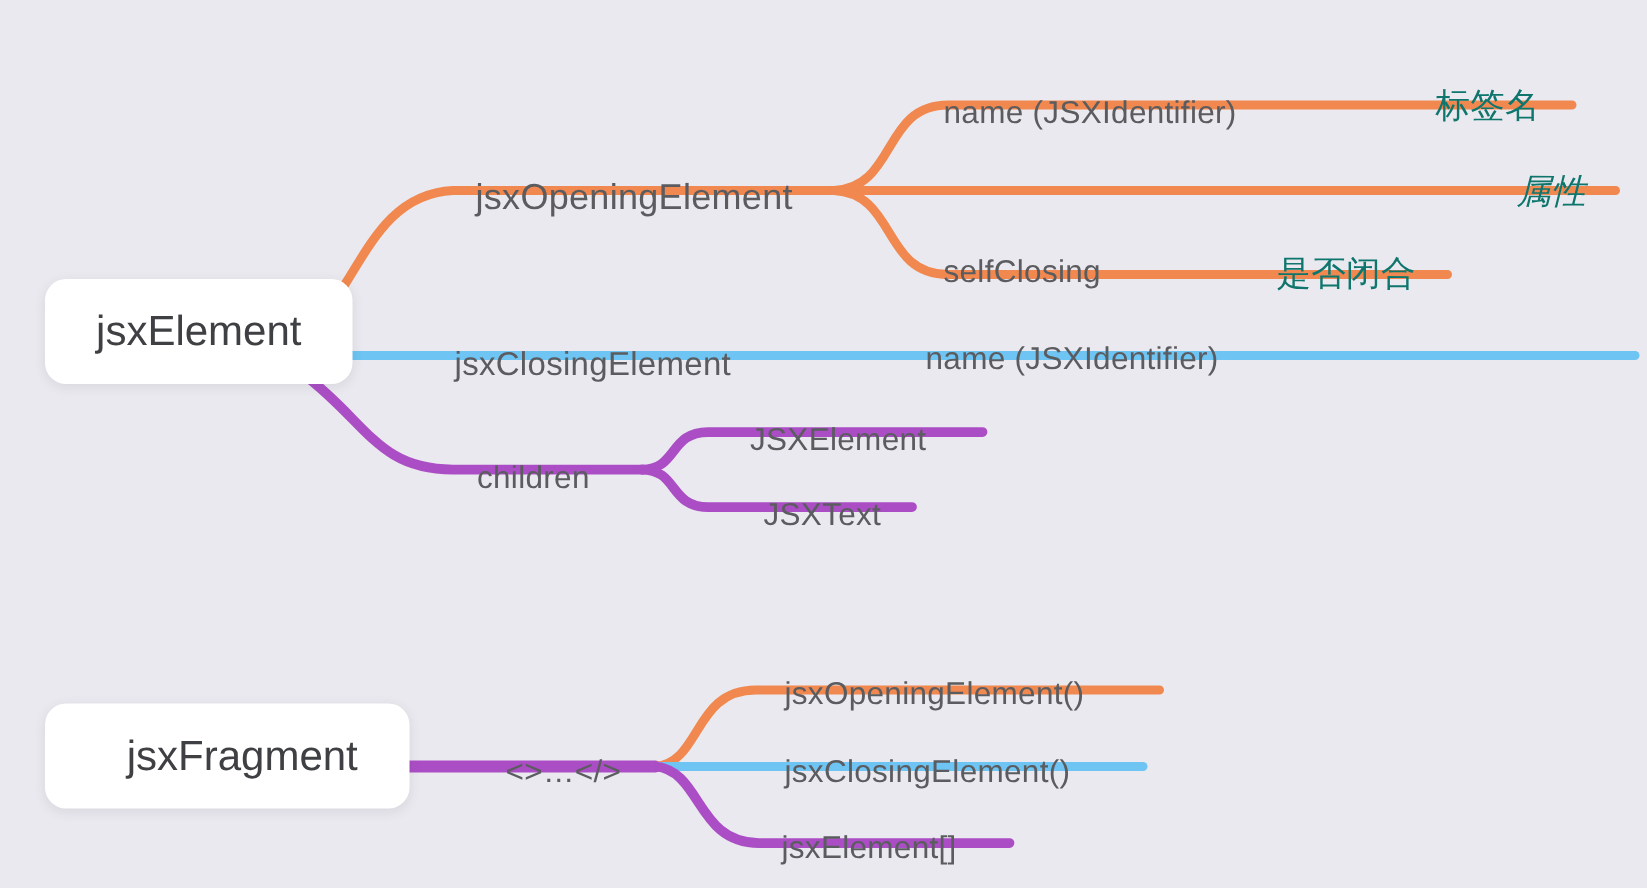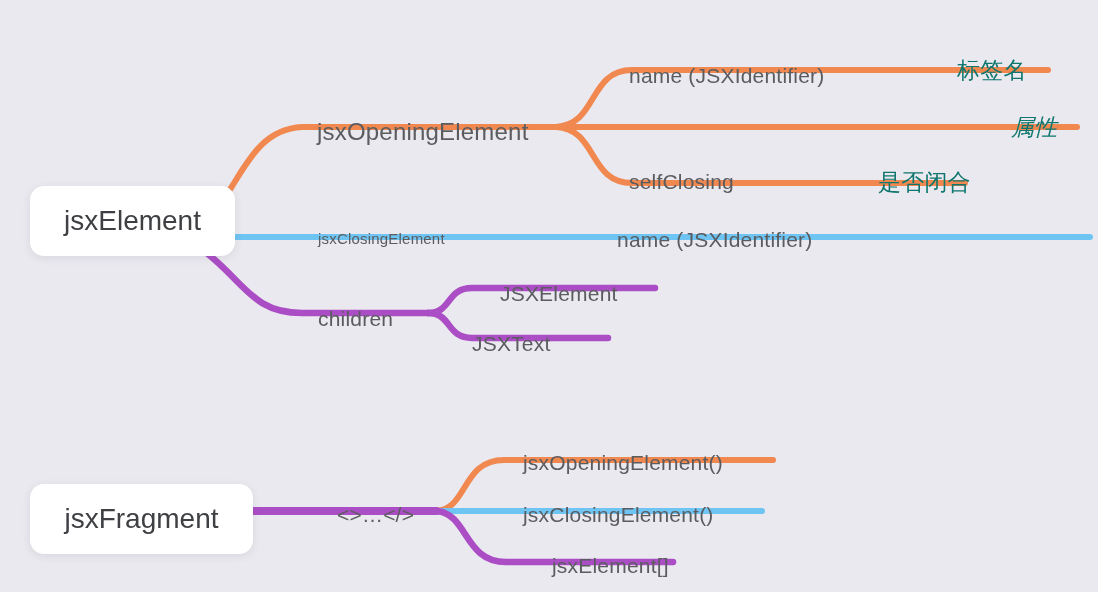--- a/index.html
+++ b/index.html
@@ -15,42 +15,42 @@
     font-size:21px;line-height:1.15;letter-spacing:0.2px;margin-top:24px;
   }
   .label.cjk{font-size:23px;color:#0f766e;}
   .root-node{
     position:absolute;z-index:2;background:#FFFFFF;border-radius:14px;
     display:flex;align-items:center;justify-content:center;
     color:#3F4043;font-size:28px;
     box-shadow:0 2px 8px rgba(60,60,80,0.10);
   }
   .root-jsx-element{left:30px;top:186px;width:205px;height:70px;}
-  .root-jsx-fragment{left:30px;top:484px;width:223px;height:70px;}
+  .root-jsx-fragment{left:30px;top:469px;width:223px;height:70px;padding-left:20px;}
 
   
   .lbl-opening{left:317px;top:94px;font-size:24px;}
   .lbl-open-name{left:629px;top:40px;}
   .lbl-open-name-leaf{left:957px;top:33px;}
   .lbl-open-attrs{left:629px;top:93px;}
   .lbl-open-attrs-leaf{left:1011px;top:90px;font-style:italic;}
   .lbl-open-self{left:629px;top:146px;}
-  .lbl-open-self-leaf{left:878px;top:145px;}
-  .lbl-closing{left:318px;top:206px;font-size:15px;}
+  .lbl-open-self-leaf{left:851px;top:145px;}
+  .lbl-closing{left:303px;top:206px;font-size:22px;}
   .lbl-close-name{left:617px;top:204px;}
   .lbl-close-name-leaf{left:949px;top:199px;}
   .lbl-children{left:318px;top:283px;}
   .lbl-child-element{left:500px;top:258px;}
-  .lbl-child-text{left:472px;top:308px;text-align:center;}
+  .lbl-child-text{left:509px;top:308px;text-align:center;}
 
   
   .lbl-frag-syntax{left:337px;top:479px;}
   .lbl-frag-open{left:523px;top:427px;}
   .lbl-frag-close{left:523px;top:479px;}
-  .lbl-frag-elem{left:552px;top:530px;}
+  .lbl-frag-elem{left:521px;top:530px;}
 </style>
 </head>
 <body>
 
 <div class="canvas">
 
   <svg class="links" width="1098" height="592" viewBox="0 0 1098 592" fill="none" stroke-linecap="round" stroke-linejoin="round">
 
     <path d="M 192 232 C 238 205, 242 130, 302 127 L 556 127" stroke-width="6" stroke="#F0884F"></path>
     <path d="M 556 127 C 598 125, 588 70, 632 70 L 1048 70" stroke-width="6" stroke="#F0884F"></path>

